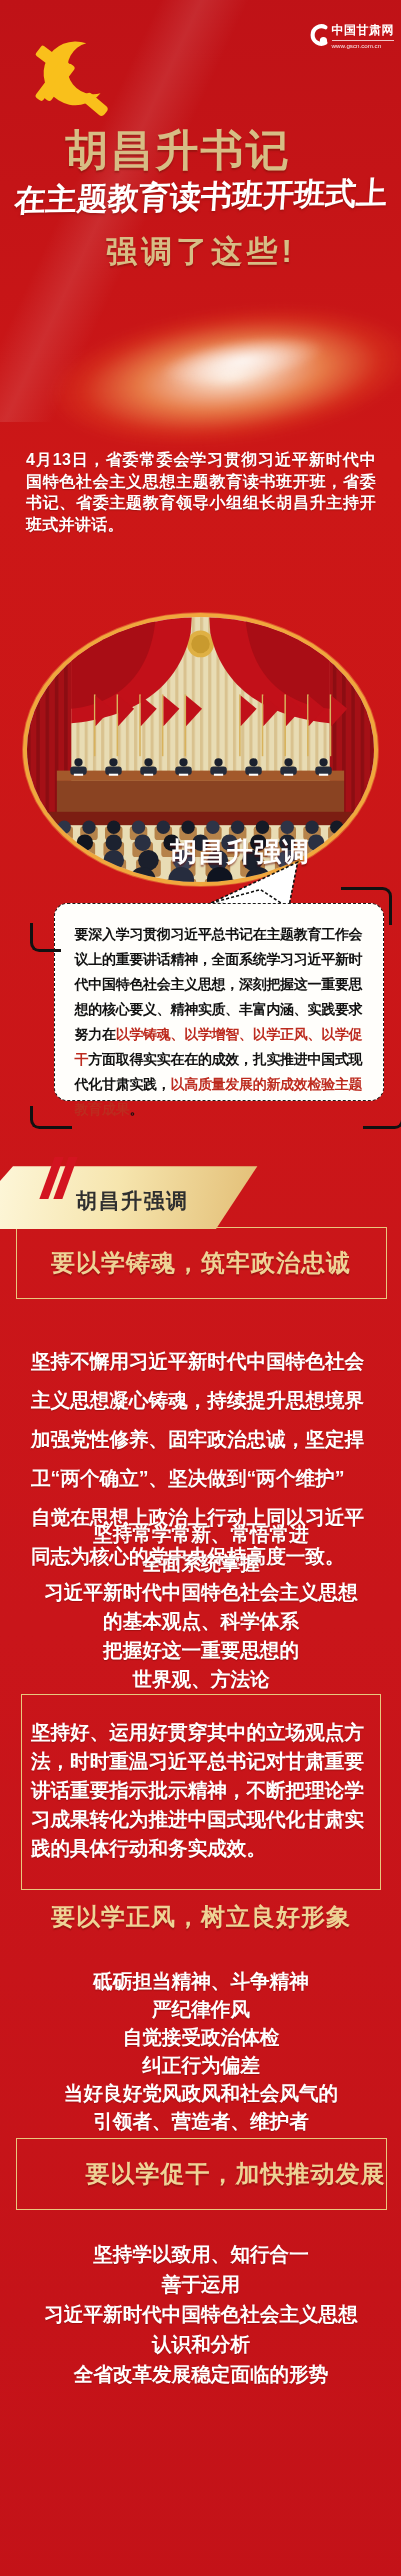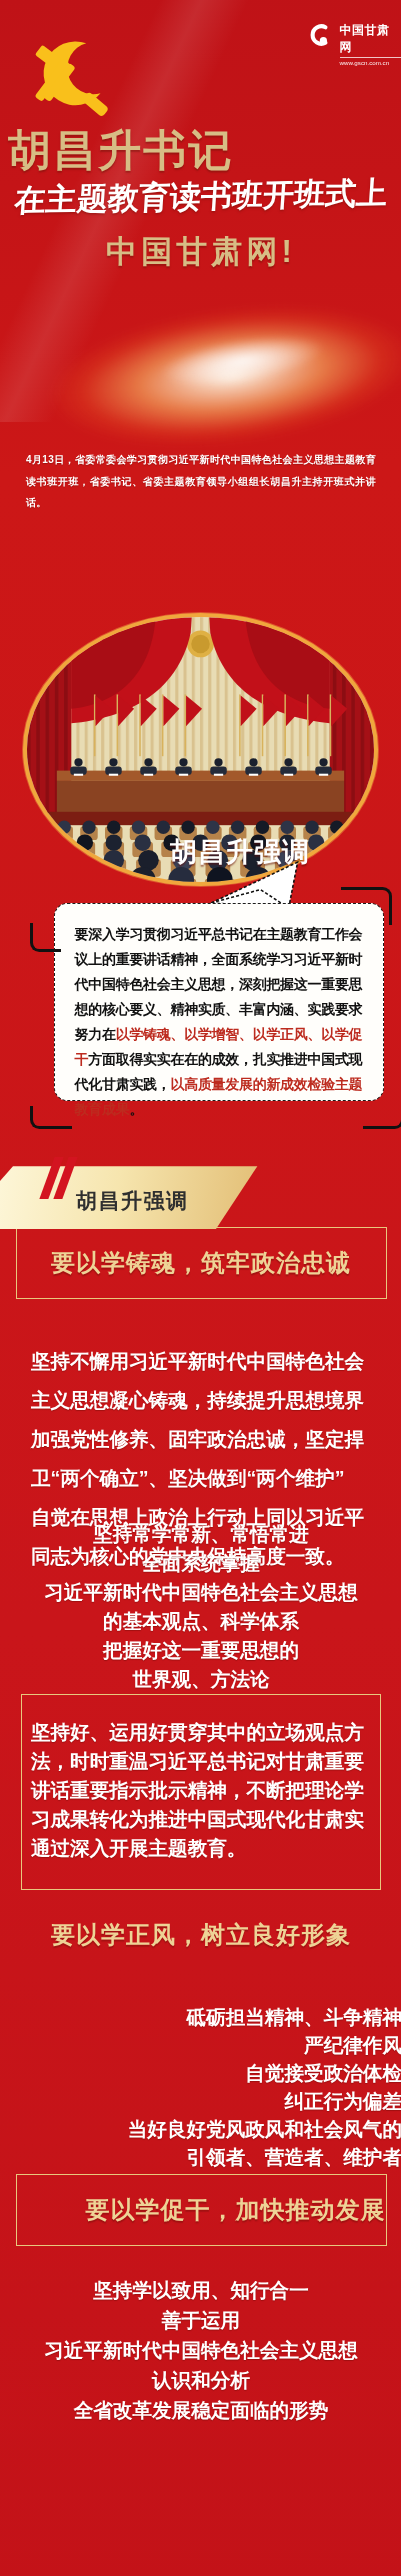--- a/index.html
+++ b/index.html
@@ -7,32 +7,32 @@
     font-family:"Liberation Sans","DejaVu Sans",sans-serif;
     background:linear-gradient(178deg,#bf1217 0%,#cc1717 14%,#c9151a 48%,#c31218 78%,#c01116 100%);}
   .abs{position:absolute;}
   
   .flag-sheen{top:-20.6px;left:-82px;width:392px;height:443px;
     background:linear-gradient(115deg,transparent 42%,rgba(255,255,255,.10) 49%,transparent 57%);}
   .glow{top:278px;left:-41px;width:484px;height:175px;filter:blur(4.1px);transform:rotate(-7deg);
     background:radial-gradient(50% 50% at 56% 58%,rgba(255,252,238,.95) 0%,rgba(255,205,110,.55) 38%,rgba(255,130,45,.18) 62%,transparent 76%);}
   .glow2{top:330px;left:124px;width:237px;height:62px;filter:blur(3.1px);transform:rotate(-9deg);
     background:radial-gradient(50% 50%,rgba(255,255,255,.9),transparent 70%);}
-  .site-logo{top:21.6px;left:308px;display:flex;gap:10px;}
+  .site-logo{top:21.6px;left:308px;display:flex;gap:2px;}
   .site-logo .txt{color:#fff;}
   .site-logo .nm{font-size:12px;font-weight:bold;font-family:"Liberation Serif",serif;letter-spacing:0.5px;}
   .site-logo .url{font-size:6.2px;opacity:.95;margin-top:1.5px;border-top:0.5px solid rgba(255,255,255,.8);padding-top:1px;}
-  .main-title{top:122px;left:8px;width:324px;text-align:left;font-size:43px;font-weight:bold;color:#d7bd85;
+  .main-title{top:122px;left:16px;width:324px;text-align:center;font-size:43px;font-weight:bold;color:#d7bd85;
     letter-spacing:2.1px;text-shadow:0 2.1px 1.5px rgba(110,20,8,.45);}
   .callig{top:176px;left:0;width:402px;text-align:center;font-size:31px;font-weight:bold;color:#fff;
     font-family:"Liberation Serif","DejaVu Serif",serif;transform:skewX(-5deg) rotate(-1.2deg);
     text-shadow:0 1.5px 2.1px rgba(120,15,8,.5);}
   .title2{top:231px;left:0;width:402px;text-align:center;font-size:31px;font-weight:bold;color:#d7bd85;
     letter-spacing:4.1px;text-shadow:0 2.1px 1.5px rgba(110,20,8,.45);}
-  .intro{top:449px;left:26px;width:350px;color:#fff;font-weight:bold;font-size:10px;line-height:21.6px;
+  .intro{top:449px;left:26px;width:350px;color:#fff;font-weight:bold;font-size:16px;line-height:21.6px;
     text-align:justify;letter-spacing:0.3px;text-shadow:0 1px 1px rgba(100,10,5,.4);}
   
   .photo{top:613px;left:23px;width:347px;height:265px;border-radius:50%;overflow:hidden;
     border:4.1px solid #f0a73d;box-shadow:0 0 0 1px rgba(255,200,90,.35);background:#e8dcb4;}
   
   .quote-label{top:834px;left:170px;font-size:27px;font-weight:bold;color:#fff;letter-spacing:1px;
     text-shadow:0 1.5px 1.5px rgba(100,10,5,.5);}
   .plane{top:865px;left:208px;transform:rotate(-7deg);}
   .qbox{top:903px;left:54px;width:330px;height:198px;box-sizing:border-box;background:#fffefb;
     border:1.5px dashed #1c1c1c;border-radius:13.4px;padding:17.5px 14.4px 0 19.6px;}
@@ -88,21 +88,21 @@
       <circle cx="30" cy="36" r="7" fill="#fff"></circle>
     </svg>
     <div class="txt">
       <div class="nm">中国甘肃网</div>
       <div class="url">www.gscn.com.cn</div>
     </div>
   </div>
 
   <div class="abs main-title">胡昌升书记</div>
   <div class="abs callig">在主题教育读书班开班式上</div>
-  <div class="abs title2">中国甘肃网!</div>
+  <div class="abs title2">强调了这些!</div>
 
   <div class="abs intro">4月13日，省委常委会学习贯彻习近平新时代中国特色社会主义思想主题教育读书班开班，省委书记、省委主题教育领导小组组长胡昌升主持开班式并讲话。</div>
 
   <div class="abs photo">
     <svg id="scene" width="347" height="265" viewBox="0 0 674 514">
       <defs>
         <pattern id="curt" width="16" height="10" patternUnits="userSpaceOnUse">
           <rect width="16" height="10" fill="#e8dcb4"></rect>
             <rect width="6" height="10" fill="#d9c28f"></rect>
         </pattern>
@@ -291,25 +291,25 @@
         <div class="blk center" style="margin-top: 5px; height: 176px; line-height: 29px;">坚持常学常新、常悟常进
 全面系统掌握
 习近平新时代中国特色社会主义思想
 的基本观点、科学体系
 把握好这一重要思想的
 世界观、方法论</div>
         <div class="blk para boxed" style="margin-top: -2.1px; height: 196px; line-height: 29px; padding-top: 23px;">坚持好、运用好贯穿其中的立场观点方
 法，时时重温习近平总书记对甘肃重要
 讲话重要指示批示精神，不断把理论学
 习成果转化为推进中国式现代化甘肃实
-通过深入开展主题教育。</div>
-        <div class="h-plain" style="margin-top: 25px;">
+践的具体行动和务实成效。</div>
+        <div class="h-plain" style="margin-top: 7px;">
           <span class="ht">要以学正风，树立良好形象</span>
         </div>
-        <div class="blk center" style="margin-top: 48px; height: 171px; line-height: 28px; text-align: right;">砥砺担当精神、斗争精神
+        <div class="blk center" style="margin-top: 30px; height: 171px; line-height: 28px;">砥砺担当精神、斗争精神
 严纪律作风
 自觉接受政治体检
 纠正行为偏差
 当好良好党风政风和社会风气的
 引领者、营造者、维护者</div>
         <div class="h-box" style="margin-top: 0px; justify-content: flex-end;">
           <span class="ht">要以学促干，加快推动发展</span>
         </div>
         <div class="blk center" style="margin-top: 29px; height: 150px; line-height: 30px;">坚持学以致用、知行合一
 善于运用

